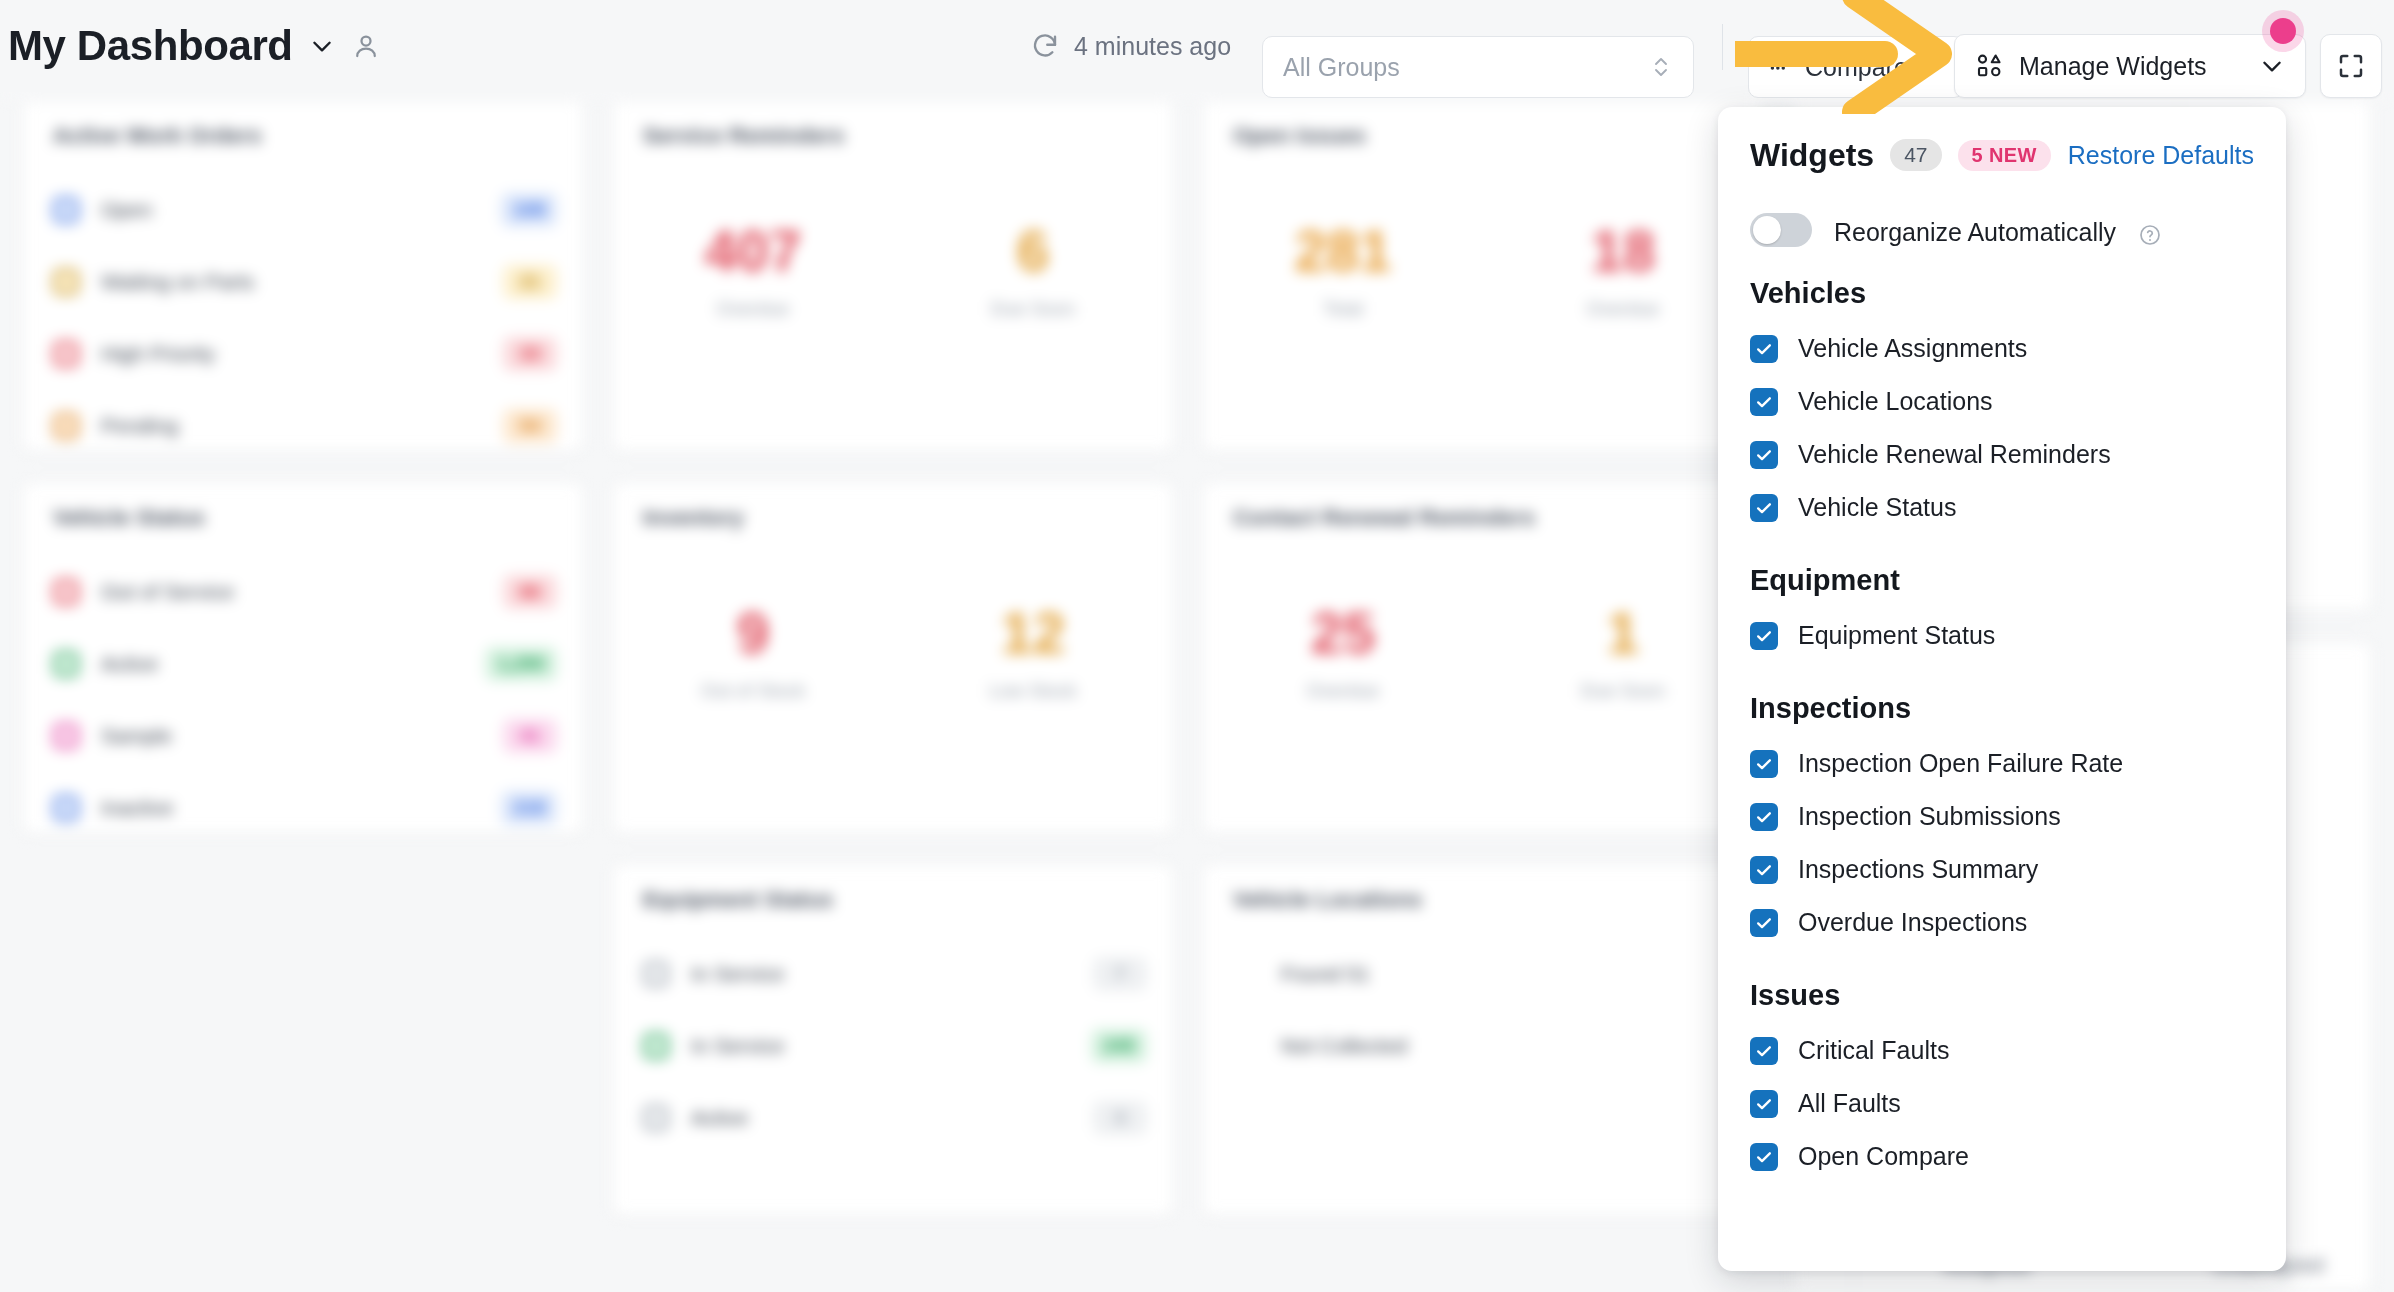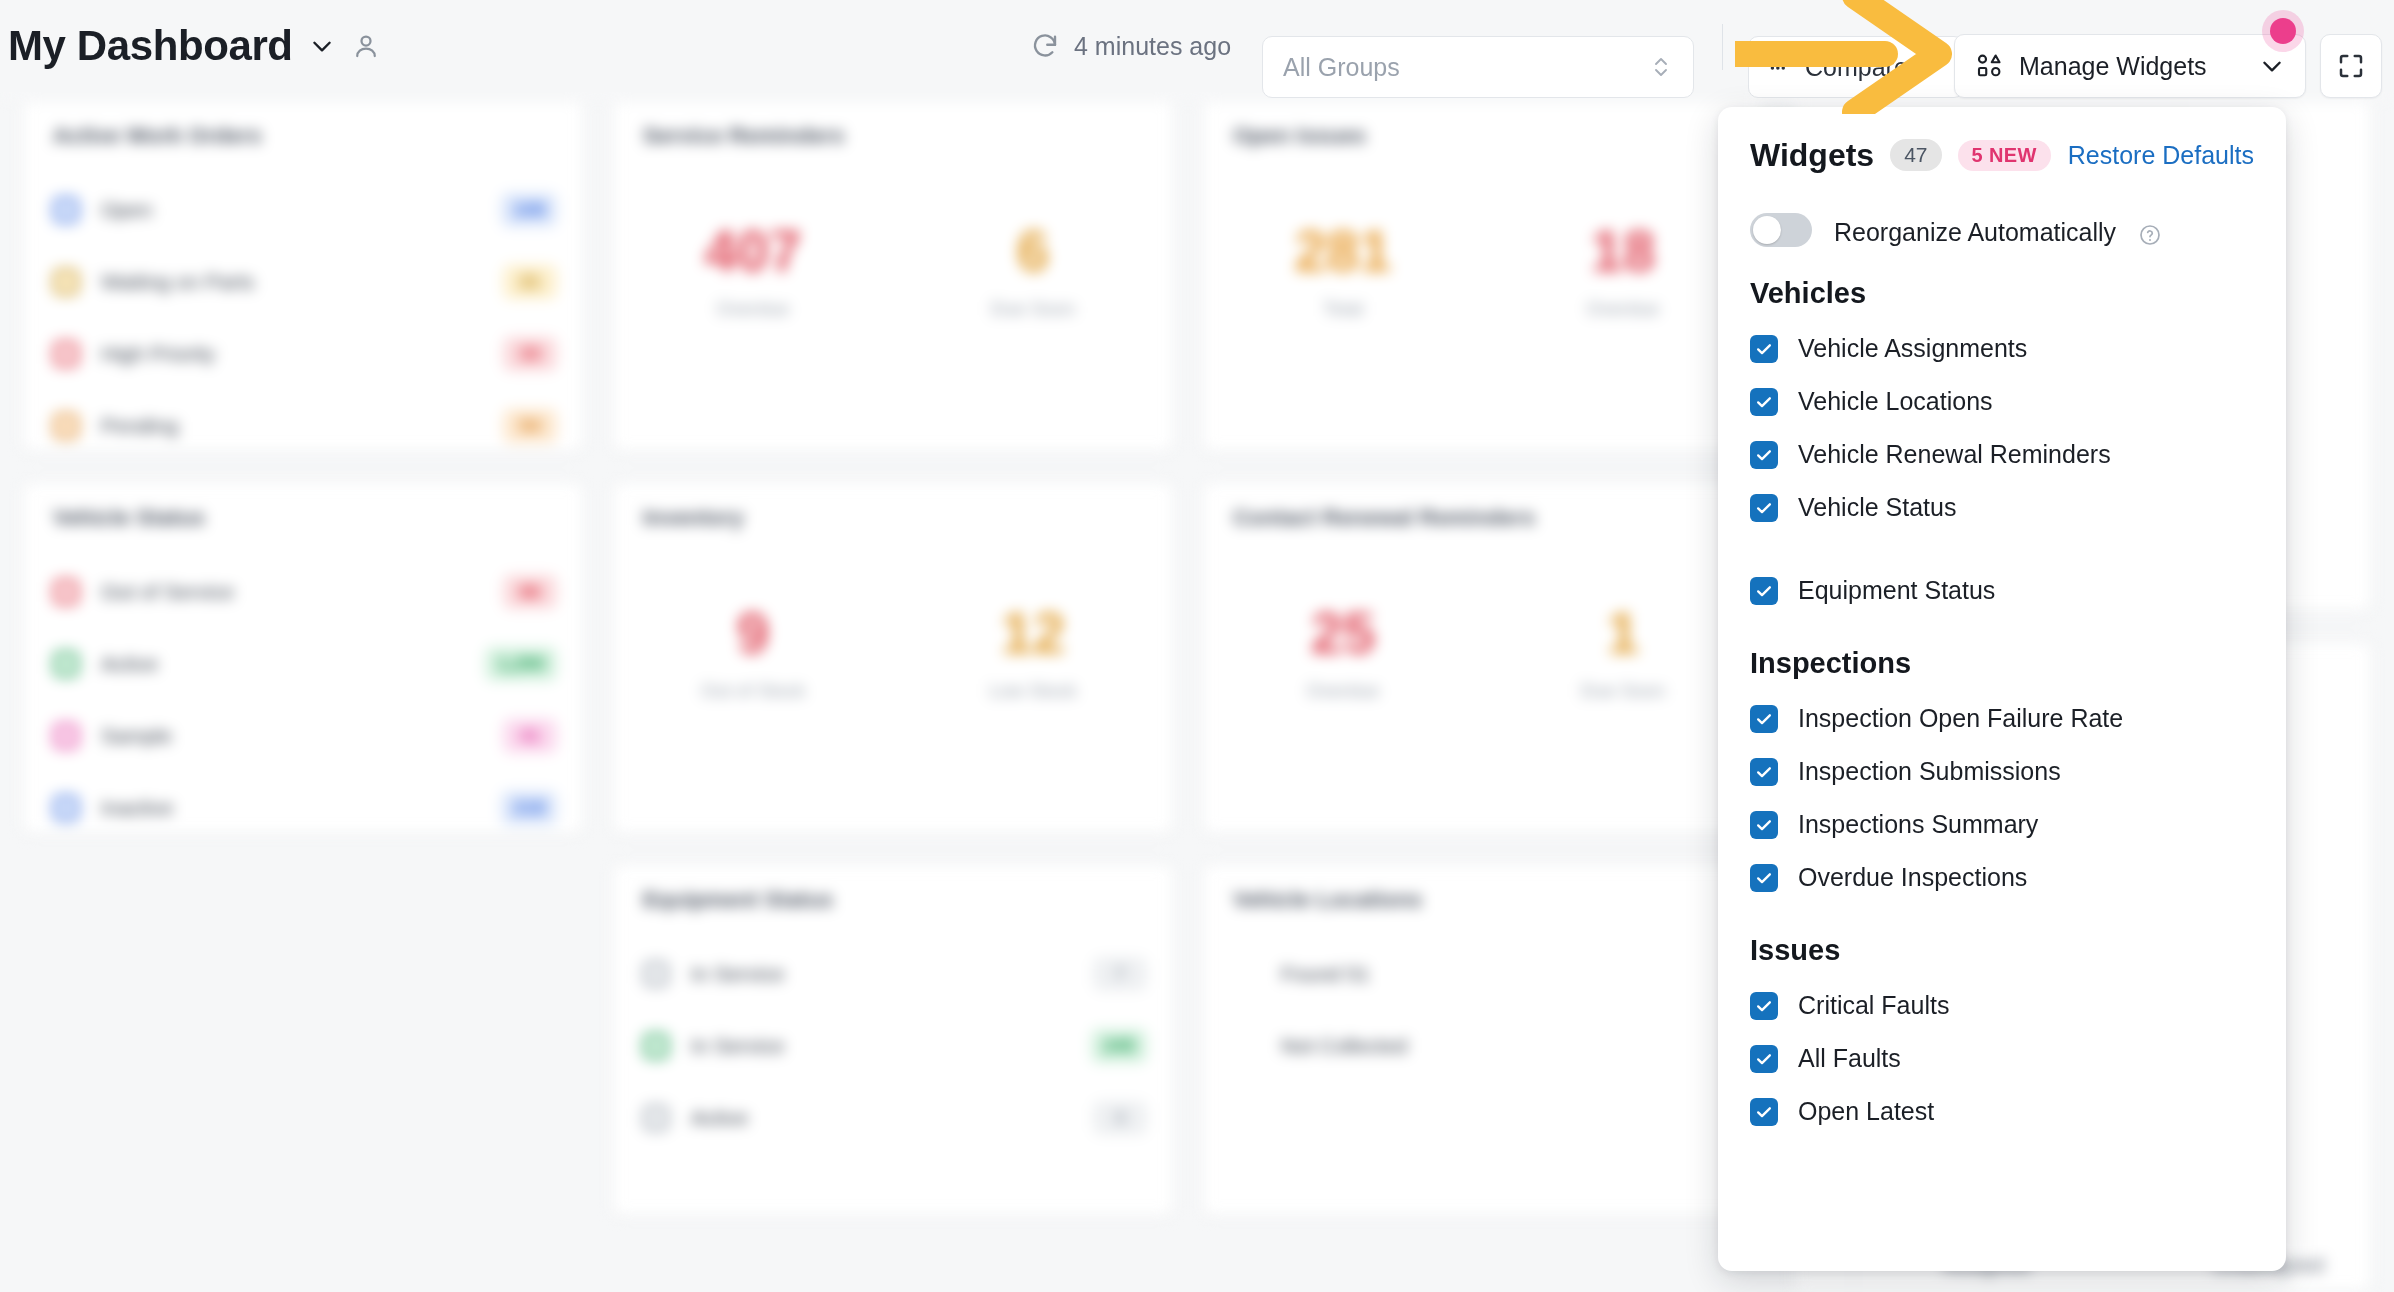--- a/index.html
+++ b/index.html
@@ -509,20 +509,21 @@
         <div class="wrow">
           <span class="cb" style="background: rgb(21, 114, 189);">
             <svg width="20" height="20" viewBox="0 0 24 24" fill="none">
               <path d="M5 12.5l4.6 4.4L19 7.6" stroke="#fff" stroke-width="2.8" stroke-linecap="round" stroke-linejoin="round"></path>
             </svg>
           </span>
           <span class="wlabel">Vehicle Status</span>
         </div>
       </div>
       <div class="group">
+        <div class="group-title">Equipment</div>
         <div class="wrow">
           <span class="cb" style="background: rgb(21, 114, 189);">
             <svg width="20" height="20" viewBox="0 0 24 24" fill="none">
               <path d="M5 12.5l4.6 4.4L19 7.6" stroke="#fff" stroke-width="2.8" stroke-linecap="round" stroke-linejoin="round"></path>
             </svg>
           </span>
           <span class="wlabel">Equipment Status</span>
         </div>
       </div>
       <div class="group">
@@ -577,17 +578,17 @@
             </svg>
           </span>
           <span class="wlabel">All Faults</span>
         </div>
         <div class="wrow">
           <span class="cb" style="background: rgb(21, 114, 189);">
             <svg width="20" height="20" viewBox="0 0 24 24" fill="none">
               <path d="M5 12.5l4.6 4.4L19 7.6" stroke="#fff" stroke-width="2.8" stroke-linecap="round" stroke-linejoin="round"></path>
             </svg>
           </span>
-          <span class="wlabel">Open Latest</span>
+          <span class="wlabel">Open Compare</span>
         </div>
       </div>
     </div>
 </div>
 
 </body></html>

